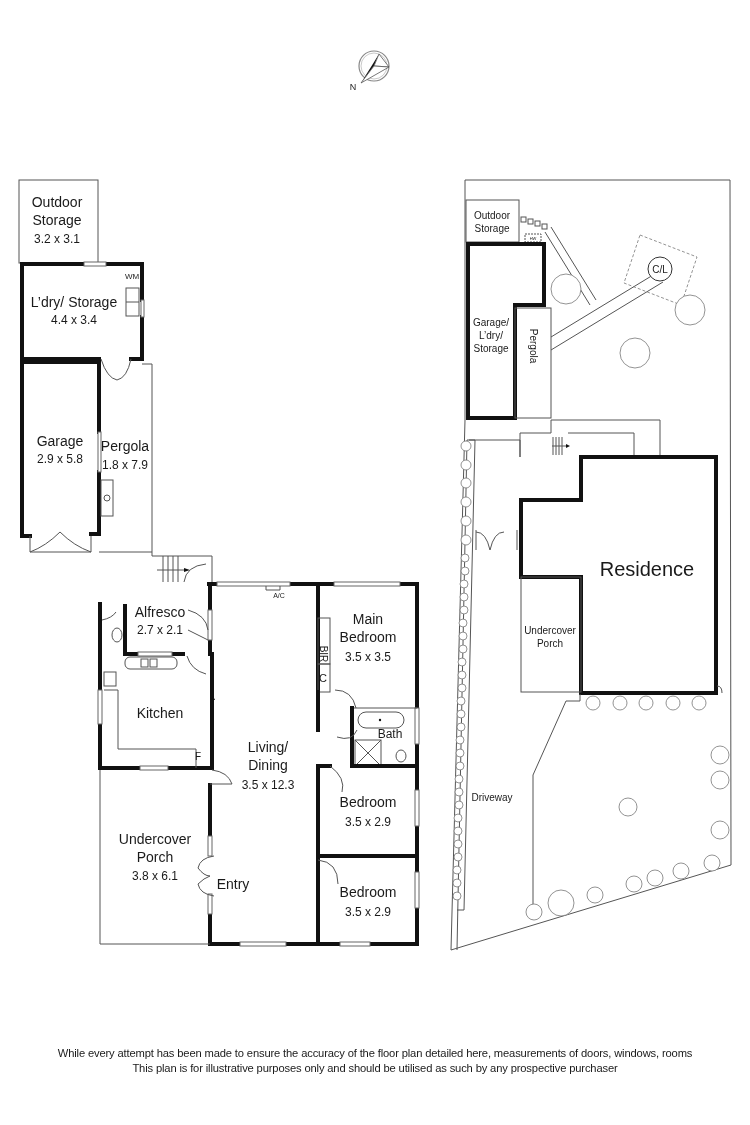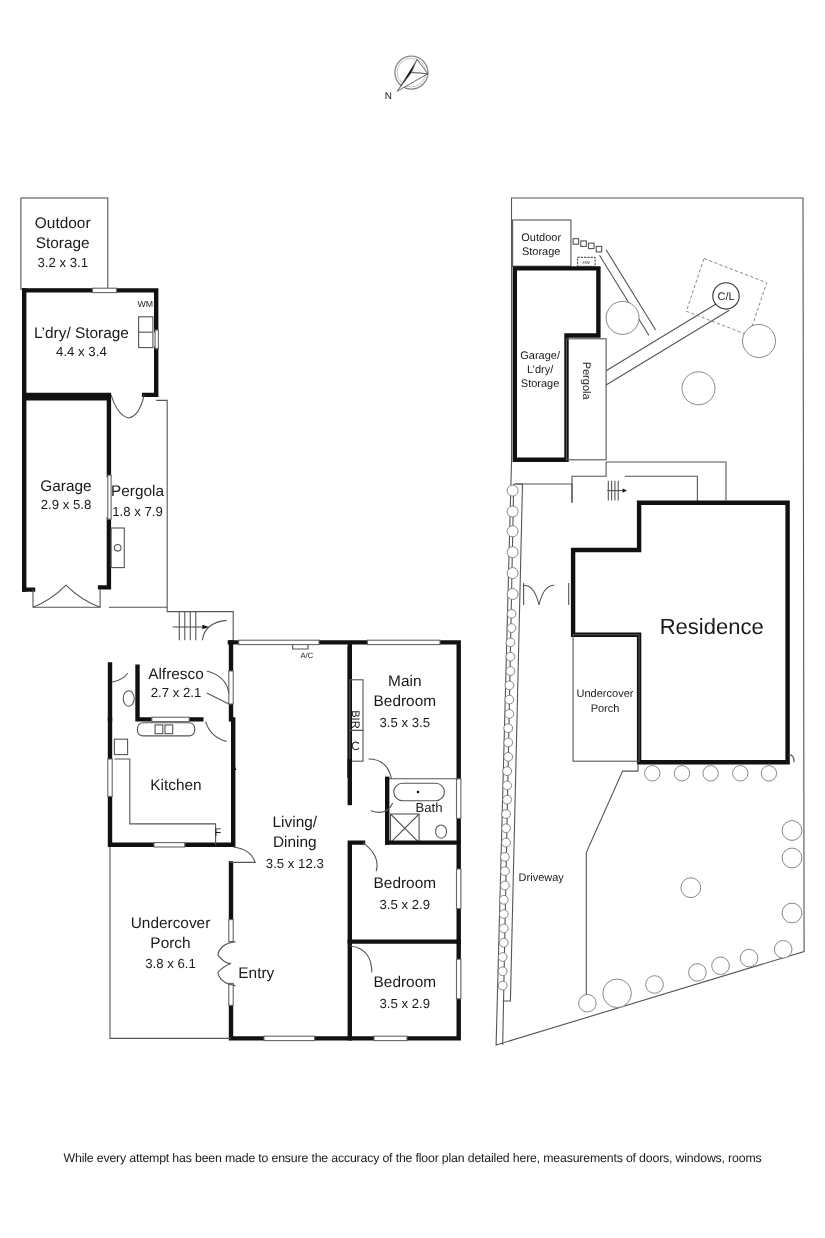--- a/index.html
+++ b/index.html
@@ -281,13 +281,14 @@
     <text x="0" y="0" font-size="10" class="lbl" transform="translate(530,346) rotate(90)">Pergola</text>
     <text x="647" y="576" font-size="20" class="lbl">Residence</text>
     <text x="550" y="634" font-size="10" class="lbl">Undercover</text>
     <text x="550" y="647" font-size="10" class="lbl">Porch</text>
     <text x="492" y="801" font-size="10" class="lbl">Driveway</text>
   </g>
 </svg>
 
 <div class="disclaimer">
   <div>While every attempt has been made to ensure the accuracy of the floor plan detailed here, measurements of doors, windows, rooms</div>
+  <div>This plan is for illustrative purposes only and should be utilised as such by any prospective purchaser</div>
 </div>
 
 </body></html>

